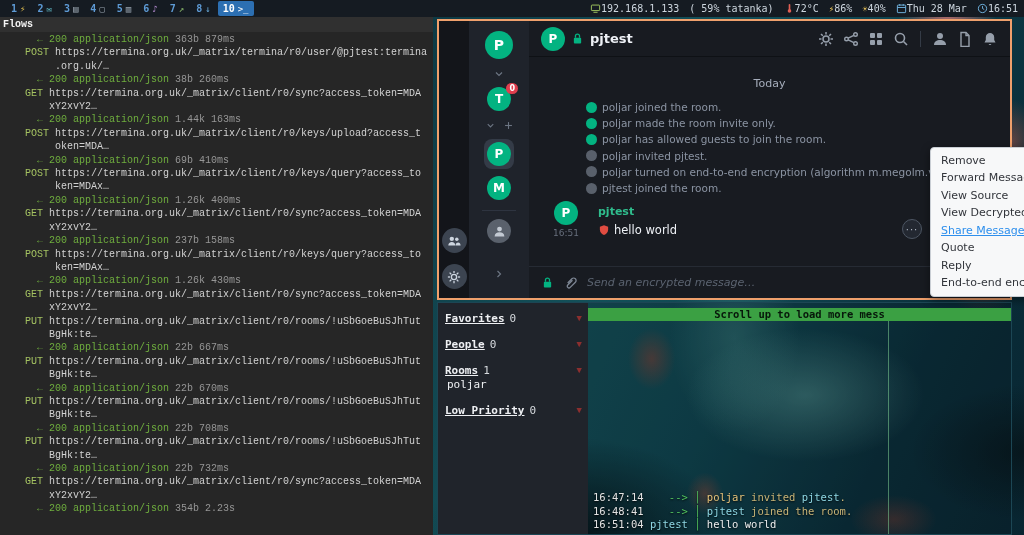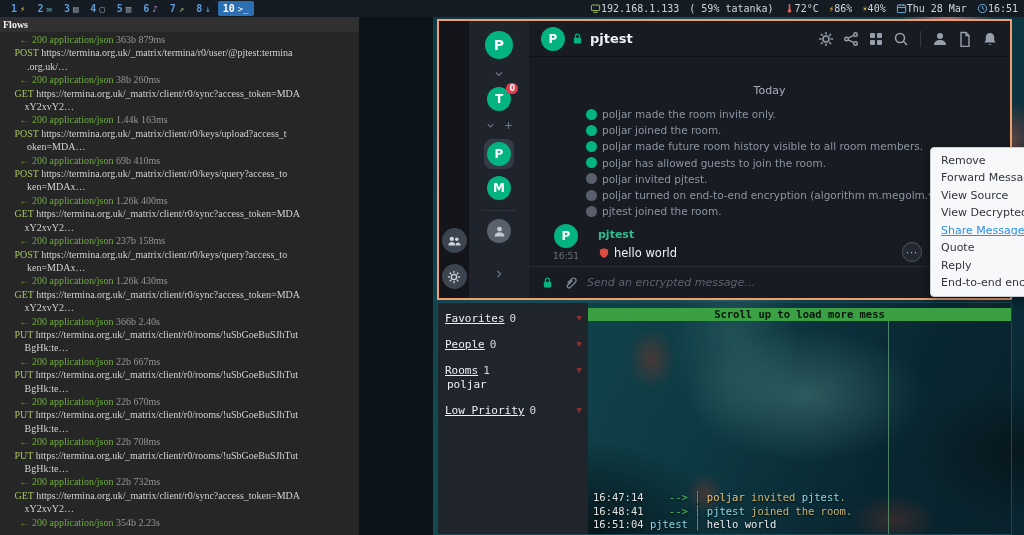--- a/index.html
+++ b/index.html
@@ -30,21 +30,21 @@
  radial-gradient(ellipse 170px 95px at 63% 73%, rgba(125,198,188,.38), transparent 70%),
  radial-gradient(ellipse 90px 130px at 51% 62%, rgba(96,168,160,.30), transparent 72%),
  radial-gradient(ellipse 34px 44px at 37% 66%, rgba(158,64,46,.5), transparent 70%),
  radial-gradient(ellipse 26px 30px at 46% 92%, rgba(165,72,50,.45), transparent 70%),
  radial-gradient(ellipse 60px 34px at 78% 97%, rgba(150,62,46,.4), transparent 72%),
  radial-gradient(ellipse 200px 130px at 24% 100%, rgba(3,10,14,.85), transparent 75%),
  radial-gradient(ellipse 150px 90px at 100% 84%, rgba(6,16,20,.7), transparent 75%),
  linear-gradient(115deg,#0e3a44 0%,#135059 34%,#0f4550 55%,#0a2e3a 78%,#082531 100%)}
 
 
-.mitm{position:absolute;left:0;top:0;width:359px;height:518px;background:#262626;overflow:hidden;font-family:Liberation Serif, serif;font-size:10px;line-height:13.4px}
+.mitm{position:absolute;left:0;top:0;width:433px;height:518px;background:#262626;overflow:hidden;font-family:Liberation Mono, monospace;font-size:10px;line-height:13.4px}
 .mitm-title{height:15px;line-height:15px;padding:0 3px;color:#f5f5f5;font-weight:bold;background:#303030}
 .mitm-body{padding:1px 0 0 7px}
 .pline{white-space:pre}
 .p-mark{color:#f5f5f5;font-weight:bold}
 .p-met{color:#a4c261}
 .p-url{color:#d2d2d2}
 .p-resp{color:#6fae3e}
 .p-ct{color:#6fae3e}
 .p-meta{color:#969696}
 
@@ -71,21 +71,21 @@
 .riot-main{flex:1;display:flex;flex-direction:column;min-width:0}
 .room-header{height:36px;display:flex;align-items:center;gap:6px;padding:0 12px;border-bottom:1px solid #0e1115;flex:none}
 .lock-green{color:#03b381;width:13px;height:13px}
 .room-name{font-size:13px;font-weight:bold;color:#eef1f6}
 .hdr-icons{margin-left:auto;display:flex;align-items:center;gap:9px;color:#969fab}
 .hdr-btn{width:16px;height:16px}
 .hdr-btn .icn{width:16px;height:16px}
 .hdr-div{width:1px;height:16px;background:#343b46;margin:0 2px}
 
 .timeline{flex:1;position:relative;overflow:hidden}
-.date-sep{text-align:center;color:#a6aebc;font-size:11px;margin:27px 0 9px}
+.date-sep{text-align:center;color:#a6aebc;font-size:11px;margin:20px 0 9px}
 .ev{display:flex;align-items:center;height:16.2px;padding-left:57px;color:#8b94a3;font-size:10.5px}
 .ev-dot{width:11px;height:11px;border-radius:50%;margin-right:5px;flex:none}
 .dot-green{background:#03b381}
 .dot-gray{background:#59606b}
 .msg{position:relative;margin-top:9px;padding-left:69px}
 .msg-avatar{position:absolute;left:25px;top:-4px}
 .msg-time{position:absolute;left:24px;top:23px;font-size:9px;color:#676f7d}
 .sender{font-size:11px;font-weight:bold;color:#2fbd8d;line-height:13px}
 .msg-body{display:flex;align-items:center;gap:4px;margin-top:5px;font-size:11.5px;color:#eef1f6}
 .shield-red{color:#e04c41;width:12px;height:12px}
@@ -100,21 +100,21 @@
 
 .ctx{position:absolute;left:930px;top:130px;width:150px;background:#f7f8f9;border:1px solid #c9ced4;border-radius:4px;box-shadow:0 3px 10px rgba(0,0,0,.45);padding:4px 0;z-index:20;font-size:11px;color:#32353b}
 .ctx-item{padding:2.5px 10px;line-height:12.5px;white-space:nowrap}
 .ctx-item.hl{color:#2d8fed;text-decoration:underline}
 
 
 .wee{position:absolute;left:437px;top:285px;width:575px;height:233px;border:1px solid #1c4654;display:flex;font-family:"DejaVu Sans Mono",monospace}
 .wee-left{width:150px;background:#20242b;padding:9px 6px 0 7px;font-size:11px;line-height:13px;color:#eef0f3;flex:none}
 .buf-sec{margin-bottom:13px}
 .buf-head{display:flex;align-items:center;gap:5px}
-.buf-label{font-weight:normal;text-decoration:underline}
+.buf-label{font-weight:bold;text-decoration:underline}
 .buf-count{color:#d6dade}
 .buf-tri{margin-left:auto;color:#8c2f2f;font-size:9px}
 .buf-tri::before{content:"▼"}
 .buf-child{margin-top:1px;padding-left:2px}
 .wee-chat{flex:1;position:relative;background:rgba(7,18,24,.22);min-width:0}
 .wee-banner{position:absolute;left:0;top:5px;right:0;height:13px;background:#3ba043;color:#07170a;font-size:10.5px;line-height:13px;text-align:center;font-weight:bold}
 .nick-sep{position:absolute;left:300px;top:18px;bottom:0;width:1px;background:rgba(125,205,145,.55)}
 .wee-lines{position:absolute;left:5px;bottom:3px;font-size:10.5px;line-height:13.2px;text-shadow:0 1px 2px rgba(0,0,0,.85)}
 .p-time{color:#e2e2e2}
 .p-join{color:#53c45e}
@@ -215,21 +215,20 @@
           <div class="pline"><span class="p-url">        ken=MDAx…</span></div>
           <div class="pline"><span class="p-resp">     ← 200 </span><span class="p-ct">application/json</span><span class="p-meta"> 1.26k 400ms</span></div>
           <div class="pline"><span class="p-mark">   </span><span class="p-met">GET</span><span class="p-url"> https://termina.org.uk/_matrix/client/r0/sync?access_token=MDA</span></div>
           <div class="pline"><span class="p-url">       xY2xvY2…</span></div>
           <div class="pline"><span class="p-resp">     ← 200 </span><span class="p-ct">application/json</span><span class="p-meta"> 237b 158ms</span></div>
           <div class="pline"><span class="p-mark">   </span><span class="p-met">POST</span><span class="p-url"> https://termina.org.uk/_matrix/client/r0/keys/query?access_to</span></div>
           <div class="pline"><span class="p-url">        ken=MDAx…</span></div>
           <div class="pline"><span class="p-resp">     ← 200 </span><span class="p-ct">application/json</span><span class="p-meta"> 1.26k 430ms</span></div>
           <div class="pline"><span class="p-mark">   </span><span class="p-met">GET</span><span class="p-url"> https://termina.org.uk/_matrix/client/r0/sync?access_token=MDA</span></div>
           <div class="pline"><span class="p-url">       xY2xvY2…</span></div>
-          <div class="pline"><span class="p-resp">     ← 200 </span><span class="p-ct">application/json</span><span class="p-meta"> 366b 2.40s</span></div>
           <div class="pline"><span class="p-mark">   </span><span class="p-met">PUT</span><span class="p-url"> https://termina.org.uk/_matrix/client/r0/rooms/!uSbGoeBuSJhTut</span></div>
           <div class="pline"><span class="p-url">       BgHk:te…</span></div>
           <div class="pline"><span class="p-resp">     ← 200 </span><span class="p-ct">application/json</span><span class="p-meta"> 22b 667ms</span></div>
           <div class="pline"><span class="p-mark">   </span><span class="p-met">PUT</span><span class="p-url"> https://termina.org.uk/_matrix/client/r0/rooms/!uSbGoeBuSJhTut</span></div>
           <div class="pline"><span class="p-url">       BgHk:te…</span></div>
           <div class="pline"><span class="p-resp">     ← 200 </span><span class="p-ct">application/json</span><span class="p-meta"> 22b 670ms</span></div>
           <div class="pline"><span class="p-mark">   </span><span class="p-met">PUT</span><span class="p-url"> https://termina.org.uk/_matrix/client/r0/rooms/!uSbGoeBuSJhTut</span></div>
           <div class="pline"><span class="p-url">       BgHk:te…</span></div>
           <div class="pline"><span class="p-resp">     ← 200 </span><span class="p-ct">application/json</span><span class="p-meta"> 22b 708ms</span></div>
           <div class="pline"><span class="p-mark">   </span><span class="p-met">PUT</span><span class="p-url"> https://termina.org.uk/_matrix/client/r0/rooms/!uSbGoeBuSJhTut</span></div>
@@ -384,29 +383,25 @@
                     <path d="M8 2a4.2 4.2 0 0 0-4.2 4.2V9L2.5 11.5h11L12.2 9V6.2A4.2 4.2 0 0 0 8 2z" fill="currentColor"></path>
                     <path d="M6.6 13a1.5 1.5 0 0 0 2.8 0z" fill="currentColor"></path>
                   </svg></span></div>
             </div>
         </div>
         <div class="timeline">
           <div class="date-sep">Today</div>
           <div id="events">
               <div class="ev">
                 <div class="ev-dot dot-green"></div>
-                <span>poljar made the room invite only.</span>
-              </div>
-              <div class="ev">
-                <div class="ev-dot dot-green"></div>
                 <span>poljar joined the room.</span>
               </div>
               <div class="ev">
                 <div class="ev-dot dot-green"></div>
-                <span>poljar made future room history visible to all room members.</span>
+                <span>poljar made the room invite only.</span>
               </div>
               <div class="ev">
                 <div class="ev-dot dot-green"></div>
                 <span>poljar has allowed guests to join the room.</span>
               </div>
               <div class="ev">
                 <div class="ev-dot dot-gray"></div>
                 <span>poljar invited pjtest.</span>
               </div>
               <div class="ev">

